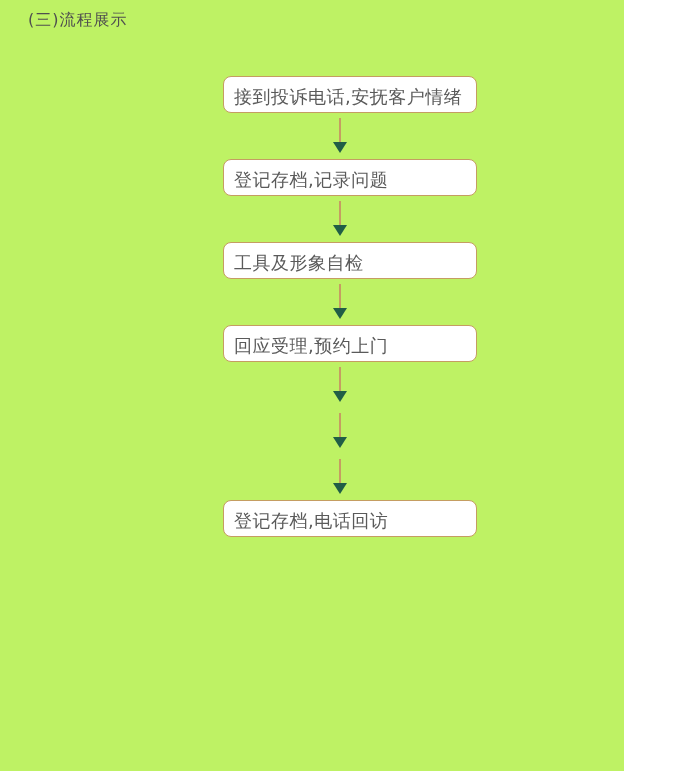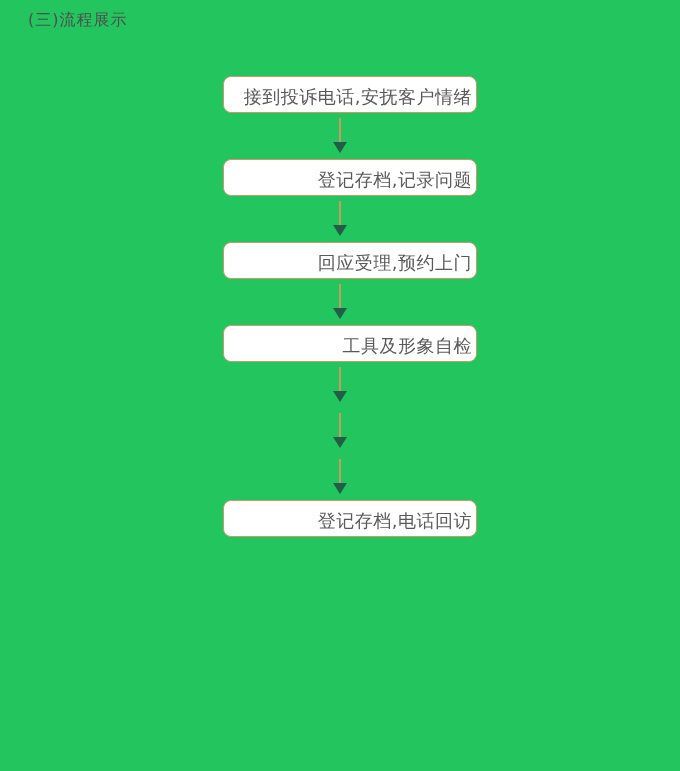--- a/index.html
+++ b/index.html
@@ -3,23 +3,23 @@
 <meta charset="utf-8">
 <style>
   html, body {
     margin: 0;
     padding: 0;
     background: #ffffff;
     font-family: "DejaVu Sans", "Liberation Sans", sans-serif;
   }
   .page {
     position: relative;
-    width: 680px;
+    width: 624px;
     height: 771px;
-    background: #22c55e;
+    background: #bef264;
     overflow: hidden;
   }
   .page-title {
     position: absolute;
     top: 10px;
     left: 28px;
     font-size: 16px;
     color: #4f4f4f;
     letter-spacing: 1px;
     white-space: nowrap;
@@ -39,21 +39,21 @@
     align-items: center;
   }
   .box {
     box-sizing: border-box;
     min-width: 254px;
     height: 37px;
     padding: 8px 4px 0 10px;
     border: 1px solid #c59d62;
     border-radius: 8px;
     background: #ffffff;
-    text-align: right;
+    text-align: left;
     white-space: nowrap;
     margin-left: 20px;
   }
   .box-label {
     font-size: 18px;
     color: #5a5a5a;
     letter-spacing: 0.5px;
   }
   .arrow {
     display: flex;
@@ -98,31 +98,31 @@
       <span class="box-label">登记存档,记录问题</span>
     </div>
     <div class="arrow">
       <div class="shaft"></div>
       <div class="head"></div>
     </div>
   </div>
 
   <div class="step-wrap">
     <div class="box">
-      <span class="box-label">回应受理,预约上门</span>
+      <span class="box-label">工具及形象自检</span>
     </div>
     <div class="arrow">
       <div class="shaft"></div>
       <div class="head"></div>
     </div>
   </div>
 
   <div class="step-wrap">
     <div class="box">
-      <span class="box-label">工具及形象自检</span>
+      <span class="box-label">回应受理,预约上门</span>
     </div>
     <div class="arrow">
       <div class="shaft"></div>
       <div class="head"></div>
     </div>
   </div>
 
 
   <div class="step-wrap">
     <div class="arrow">

